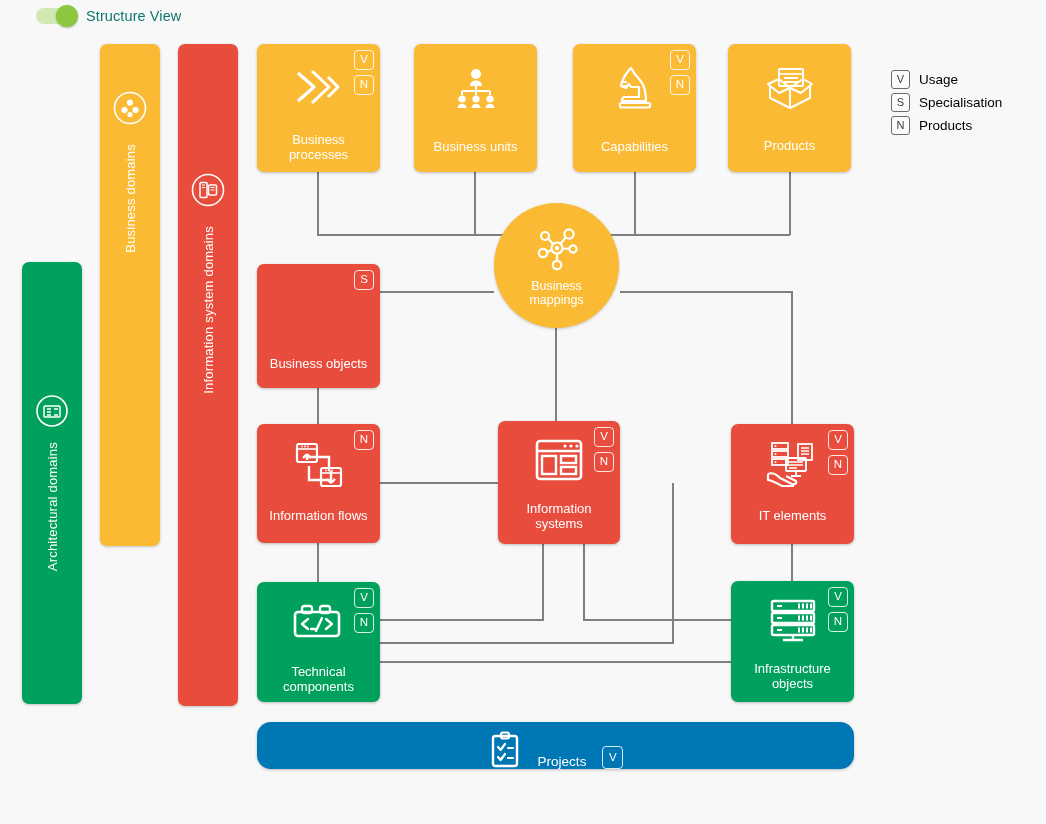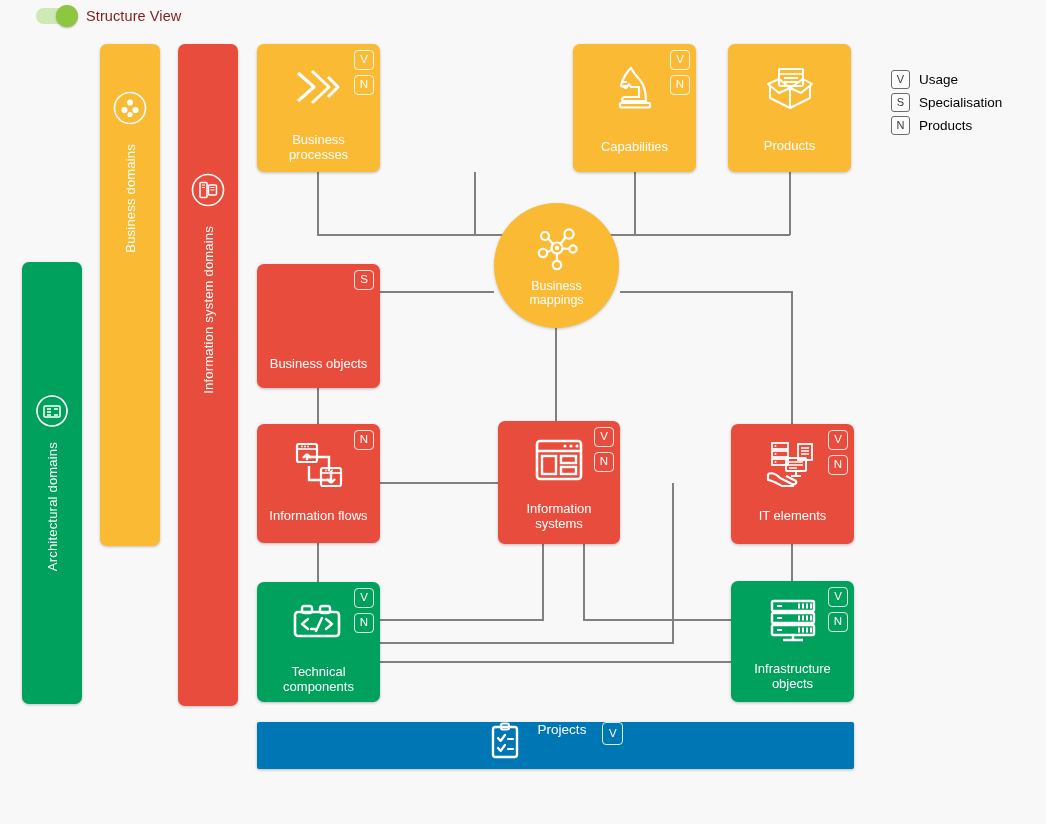--- a/index.html
+++ b/index.html
@@ -10,21 +10,21 @@
     position:relative;overflow:hidden;
     -webkit-font-smoothing:antialiased;
   }
   .canvas{position:absolute;left:0;top:0;width:1046px;height:824px;}
 
   
   .toggle-row{position:absolute;left:36px;top:8px;display:flex;align-items:center;gap:10px;}
   .switch{position:relative;width:40px;height:16px;border-radius:8px;background:#cfe8b4;}
   .switch .knob{position:absolute;right:-2px;top:-3px;width:22px;height:22px;border-radius:50%;
     background:#8dc63f;box-shadow:0 1px 2px rgba(0,0,0,.28);}
-  .toggle-label{font-size:14.5px;color:#7f1d1d;letter-spacing:.1px;}
+  .toggle-label{font-size:14.5px;color:#0f766e;letter-spacing:.1px;}
 
   
   .legend{position:absolute;left:891px;top:68px;}
   .legend-row{display:flex;align-items:center;gap:9px;height:22px;margin-bottom:1px;}
   .legend-badge{width:17px;height:17px;border:1px solid #6b6b6b;border-radius:3px;
     display:flex;align-items:center;justify-content:center;font-size:11px;color:#3a3a3a;
     background:#fbfbfb;line-height:1;}
   .legend-text{font-size:13.5px;color:#000000;text-align:center;}
 
   
@@ -48,22 +48,22 @@
   .badges{position:absolute;right:6px;top:6px;display:flex;flex-direction:column;gap:5px;}
   .badge{width:18px;height:18px;border:1px solid rgba(255,255,255,.85);border-radius:4px;
     display:flex;align-items:center;justify-content:center;font-size:11.5px;color:#fff;line-height:1;}
 
   
   .circle{position:absolute;border-radius:50%;box-shadow:0 1px 3px rgba(0,0,0,.2);
     display:flex;flex-direction:column;align-items:center;justify-content:center;color:#fff;}
   .circle .circle-label{font-size:12.5px;line-height:14px;text-align:center;margin-top:6px;}
 
   
-  .bar{position:absolute;border-radius:2px;box-shadow:0 1px 3px rgba(0,0,0,.25);
-    display:flex;align-items:flex-start;justify-content:center;gap:16px;color:#fff;}
+  .bar{position:absolute;border-radius:14px;box-shadow:0 1px 3px rgba(0,0,0,.25);
+    display:flex;align-items:flex-end;justify-content:center;gap:16px;color:#fff;}
   .bar .bar-label{font-size:13.5px;}
   .bar .badge{width:19px;height:21px;border-radius:4px;}
   svg{display:block;}
 </style>
 </head>
 <body>
 
 <div class="canvas">
 
   <div class="toggle-row">
@@ -174,20 +174,38 @@
         <path d="M20 5 L37 21 L20 37" fill="none" stroke="#fff" stroke-width="3" stroke-linejoin="round"></path>
         <path d="M36 11 L46 21 L36 31" fill="none" stroke="#fff" stroke-width="3" stroke-linejoin="round"></path>
       </svg>
     </div>
     <div class="card-label" style="top:88px;">
       <div>Business</div>
       <div>processes</div>
     </div>
   </div>
 
+  <div class="card" style="left:414px;top:44px;width:123px;height:128px;background:#FBBA34;">
+    <div class="card-ico" style="top:22px;">
+      <svg width="52" height="44" viewBox="0 0 52 44">
+        <circle cx="26" cy="8" r="5" fill="#fff"></circle>
+        <path d="M20 20c0-3.4 2.7-5.5 6-5.5s6 2.1 6 5.5z" fill="#fff"></path>
+        <path d="M26 20v5M12 25h28M12 25v4M26 25v4M40 25v4" stroke="#fff" stroke-width="2" fill="none"></path>
+        <circle cx="12" cy="33" r="3.6" fill="#fff"></circle>
+        <path d="M7.5 42c0-2.6 2-4.2 4.5-4.2s4.5 1.6 4.5 4.2z" fill="#fff"></path>
+        <circle cx="26" cy="33" r="3.6" fill="#fff"></circle>
+        <path d="M21.5 42c0-2.6 2-4.2 4.5-4.2s4.5 1.6 4.5 4.2z" fill="#fff"></path>
+        <circle cx="40" cy="33" r="3.6" fill="#fff"></circle>
+        <path d="M35.5 42c0-2.6 2-4.2 4.5-4.2s4.5 1.6 4.5 4.2z" fill="#fff"></path>
+      </svg>
+    </div>
+    <div class="card-label" style="top:95px;">
+      <div>Business units</div>
+    </div>
+  </div>
 
   <div class="card" style="left:573px;top:44px;width:123px;height:128px;background:#FBBA34;">
     <div class="badges">
       <span class="badge">V</span>
       <span class="badge">N</span>
     </div>
     <div class="card-ico" style="top:20px;">
       <svg width="46" height="48" viewBox="0 0 46 48">
         <path d="M17 6 C13 11 10 16 9 22 l5 2 3-4 2 3 h8 v10 h-14 c-2 0 -3 2 -3 4 h24 c0-8 -2-16 -6-21 C24 12 21 8 19 4 z" fill="none" stroke="#fff" stroke-width="2.2" stroke-linejoin="round"></path>
         <path d="M11 18h4M11 22h4" stroke="#fff" stroke-width="1.8"></path>

